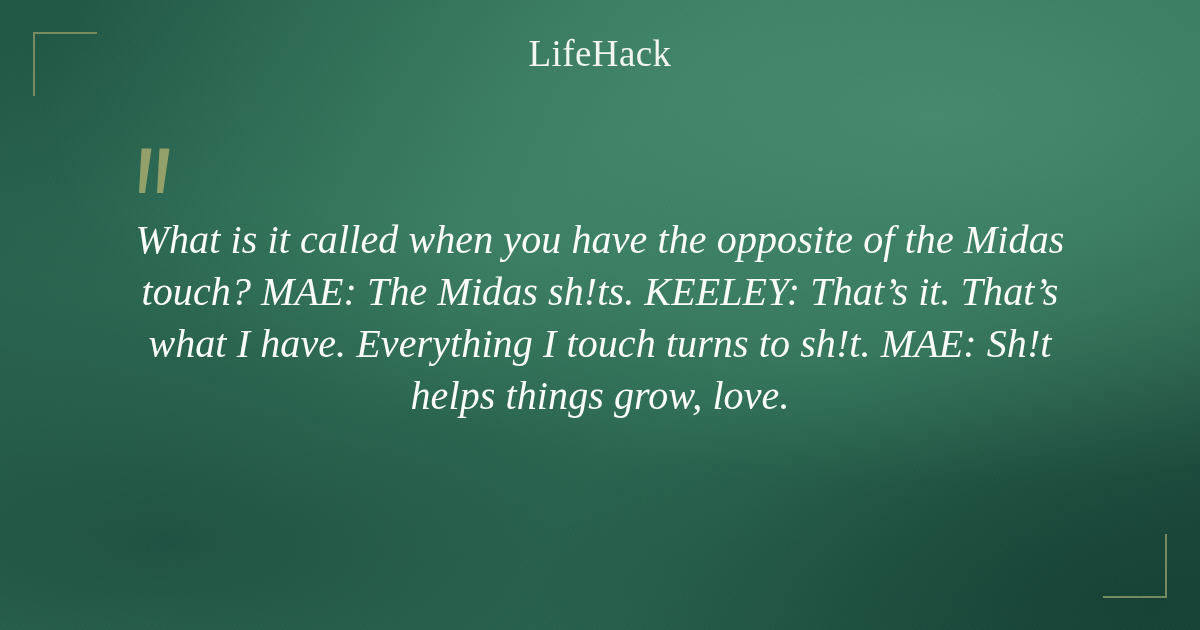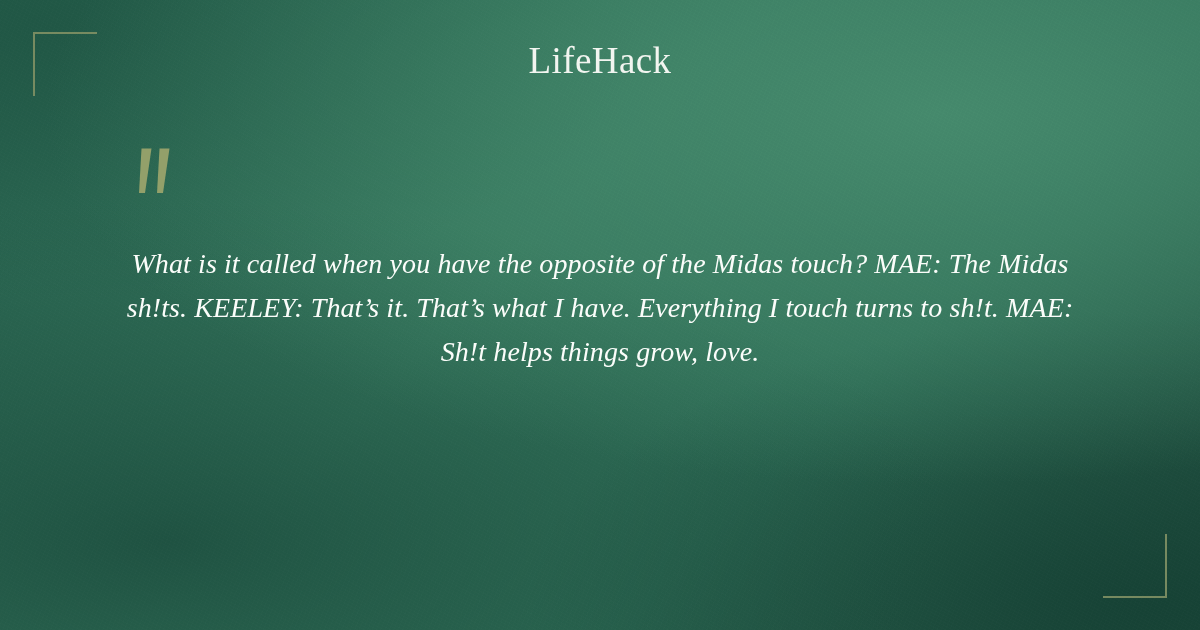--- a/index.html
+++ b/index.html
@@ -47,21 +47,21 @@
   .corner-br {
     right: 33px;
     bottom: 32px;
     border-bottom: 2px solid #7f9064;
     border-right: 2px solid #7f9064;
     opacity: 0.92;
   }
 
   #brand {
     position: absolute;
-    top: 41px;
+    top: 34px;
     left: 0;
     width: 100%;
     text-align: center;
     color: #f2f5f0;
     font-size: 37px;
     letter-spacing: 0.4px;
     line-height: 1.1;
   }
 
   #quote-mark {
@@ -73,24 +73,23 @@
   }
 
   #quote-text {
     position: absolute;
     left: 112px;
     top: 214px;
     width: 976px;
     text-align: center;
     color: #fbfdfa;
     font-style: italic;
-    font-size: 28px;
-    line-height: 44px;
+    font-size: 40px;
+    line-height: 52px;
     letter-spacing: 0.1px;
-    margin-top: 28px;
   }
 </style>
 </head>
 <body>
 
 <div id="card">
 
   <div id="grain"></div>
 
   <div class="corner corner-tl"></div>

